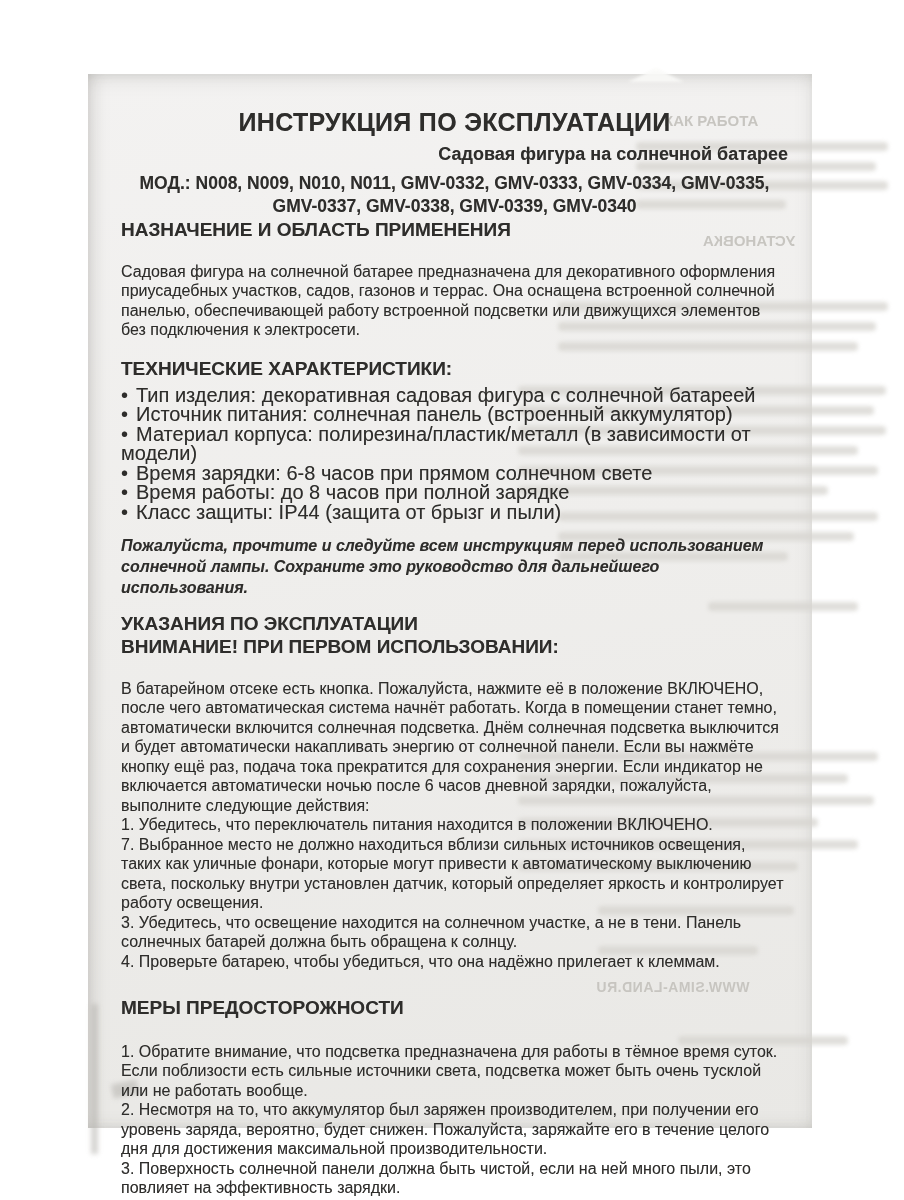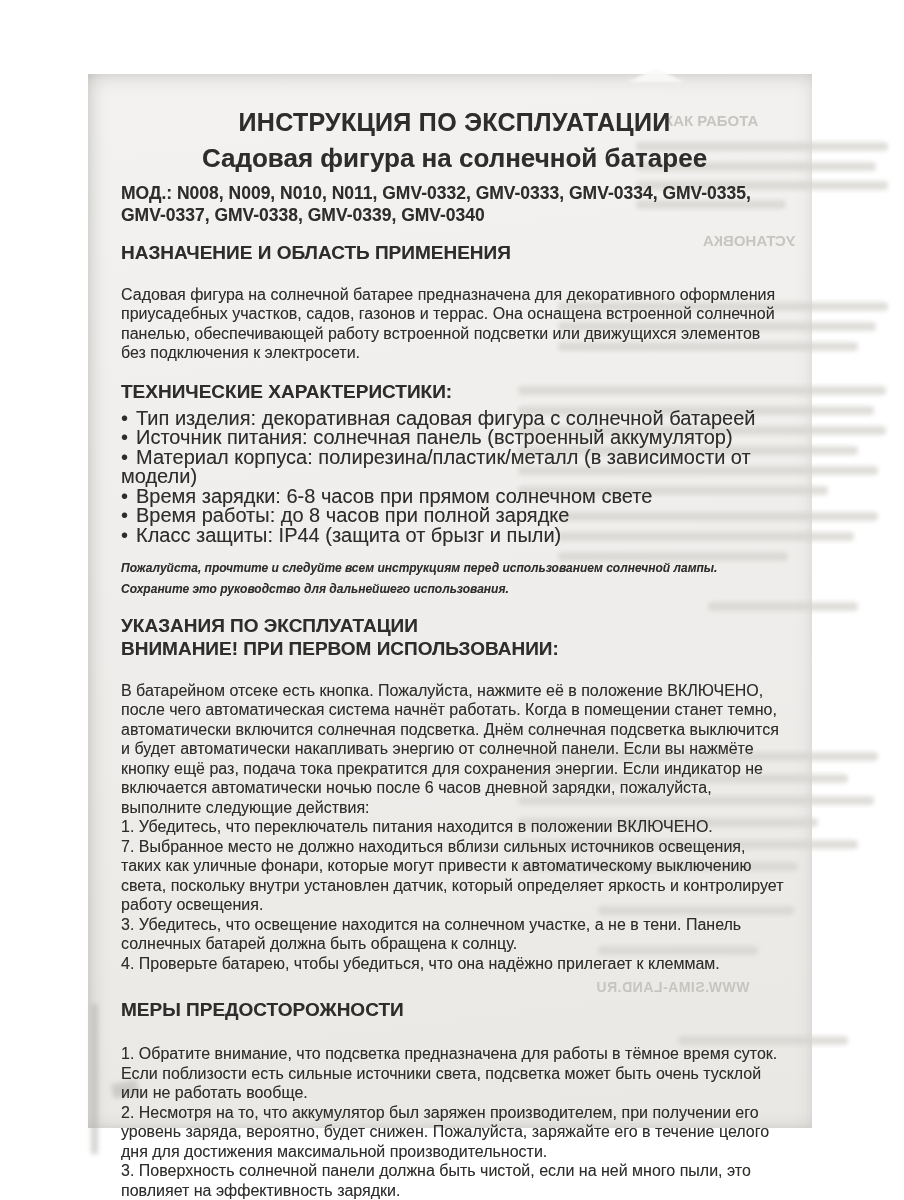--- a/index.html
+++ b/index.html
@@ -25,51 +25,51 @@
     color:#2e2d2b;
   }
   .doc{position:relative;z-index:2;}
   .doc *{margin:0;}
   .title{
     font-size:25px;font-weight:bold;text-align:center;
     letter-spacing:.3px;line-height:1.15;
     text-shadow:0 0 .6px rgba(40,40,40,.4);
   }
   .subtitle{
-    font-size:26px;font-weight:bold;text-align:center;
+    font-size:18px;font-weight:bold;text-align:right;
     margin-top:7px;line-height:1.15;
     text-shadow:0 0 .5px rgba(40,40,40,.35);
   }
   .models{
-    font-size:17.5px;font-weight:bold;text-align:left;
+    font-size:17.5px;font-weight:bold;text-align:center;
     margin:8px auto 0 auto;max-width:672px;line-height:1.3;
     text-shadow:0 0 .4px rgba(40,40,40,.3);
   }
   .h-section{
     font-size:19px;font-weight:bold;line-height:1.2;
     text-shadow:0 0 .5px rgba(40,40,40,.35);
   }
-  .mt-purpose{margin-top:15px;}
+  .mt-purpose{margin-top:1px;}
   .mt-specs{margin-top:18px;}
   .mt-usage{margin-top:15px;}
   .mt-warning{margin-top:0;}
   .mt-precautions{margin-top:26px;}
   .body-text{
     font-size:16px;line-height:19.5px;
     margin-top:20px;
     text-shadow:0 0 .4px rgba(46,45,43,.35);
   }
   ul.specs{
     list-style:none;padding:0;margin-top:5px;
     font-size:20px;line-height:19.5px;
     text-shadow:0 0 .4px rgba(46,45,43,.35);
   }
   ul.specs li .dot{display:inline-block;width:15px;}
   .notice{
-    font-size:12px;line-height:21px;font-weight:bold;font-style:italic;
+    font-size:16px;line-height:21px;font-weight:bold;font-style:italic;
     margin-top:13px;
     text-shadow:0 0 .4px rgba(46,45,43,.3);
   }
   .steps p, .prec p{
     font-size:16px;line-height:19.5px;
     text-shadow:0 0 .4px rgba(46,45,43,.35);
   }
   .prec{margin-top:22px;}
   
   .ghost{position:absolute;z-index:1;color:#c7c5c0;}

